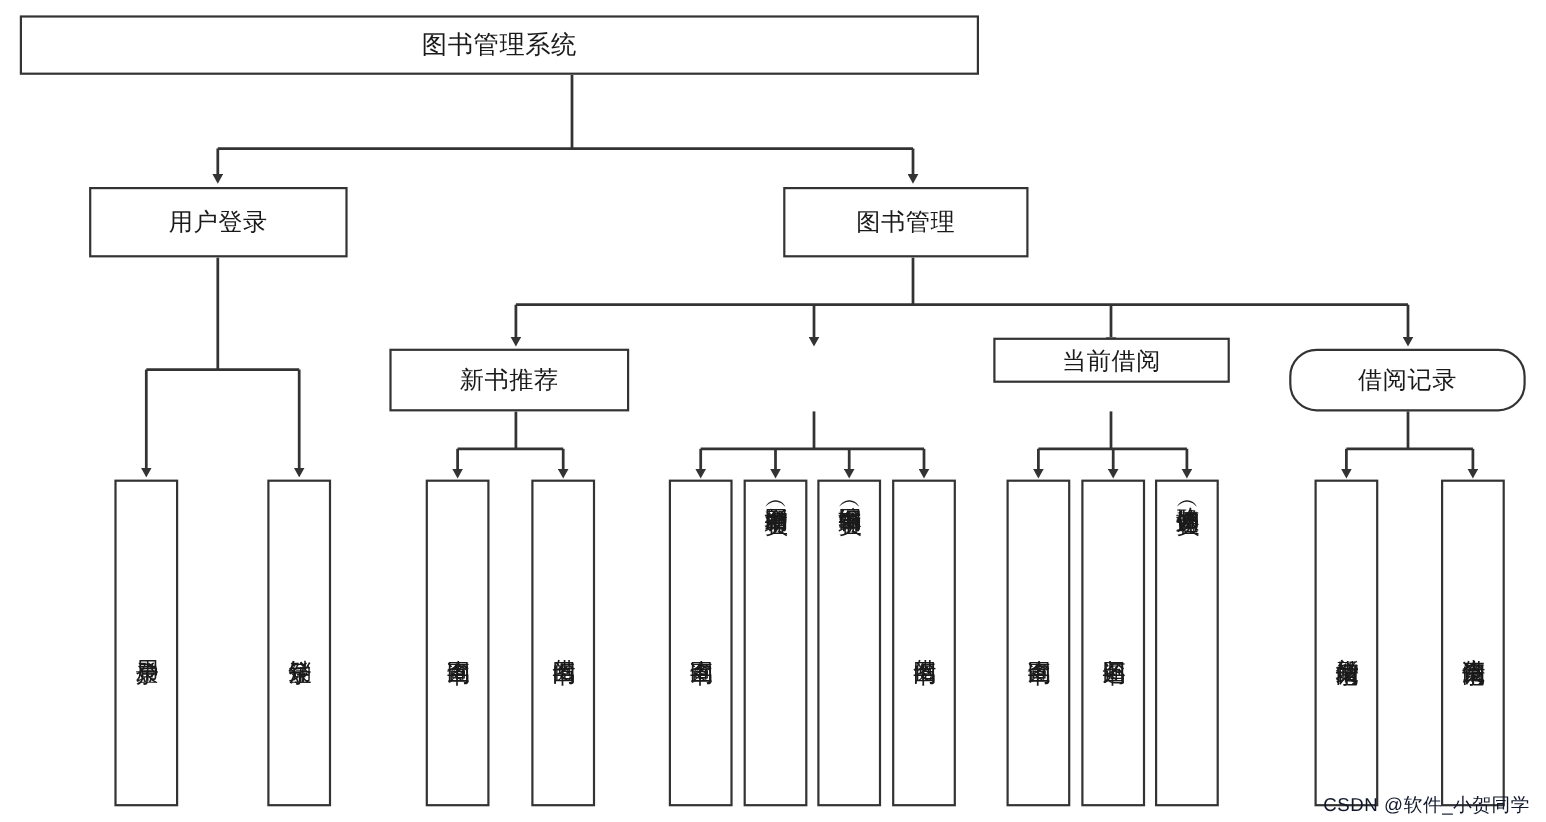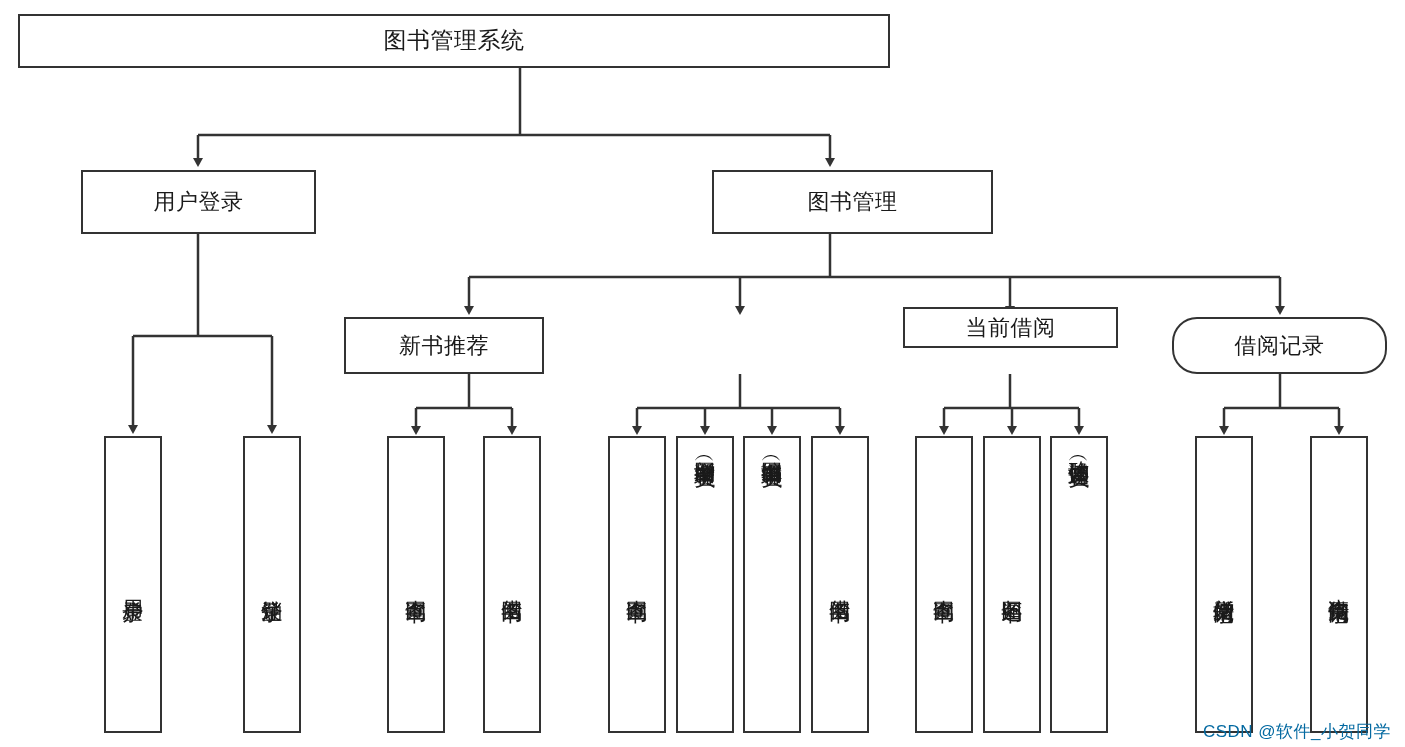--- a/index.html
+++ b/index.html
@@ -62,21 +62,21 @@
   }
   .node.leaf.center {
     align-items: center;
     padding-top: 0;
   }
   #watermark {
     position: absolute;
     right: 14px;
     bottom: 4px;
     font-size: 17px;
-    color: #0369a1;
+    color: #0f172a;
     letter-spacing: 0.5px;
     white-space: nowrap;
     text-align: right;
   }
 </style>
 </head>
 <body>
 
 <div id="canvas">
 
@@ -130,25 +130,25 @@
     </g>
   </svg>
 
   <div class="node root" style="left:18px; top:14px; width:872px; height:54px;">
     <span class="lbl">图书管理系统</span>
   </div>
 
   <div class="node lvl2" style="left:81px; top:170px; width:235px; height:64px;">
     <span class="lbl">用户登录</span>
   </div>
-  <div class="node lvl2" style="left:712px; top:170px; width:281px; height:64px;">
+  <div class="node lvl2" style="left:712px; top:170px; width:223px; height:64px;">
     <span class="lbl">图书管理</span>
   </div>
 
-  <div class="node lvl3" style="left:344px; top:317px; width:200px; height:57px;">
+  <div class="node lvl3" style="left:354px; top:317px; width:218px; height:57px;">
     <span class="lbl">新书推荐</span>
   </div>
   <div class="node lvl3" style="left:903px; top:307px; width:215px; height:41px;">
     <span class="lbl">当前借阅</span>
   </div>
   <div class="node lvl3" style="left:1172px; top:317px; width:215px; height:57px;border-radius:25px;">
     <span class="lbl">借阅记录</span>
   </div>
 
   <div class="node leaf center" style="left:104px; top:436px; width:58px; height:297px;">

